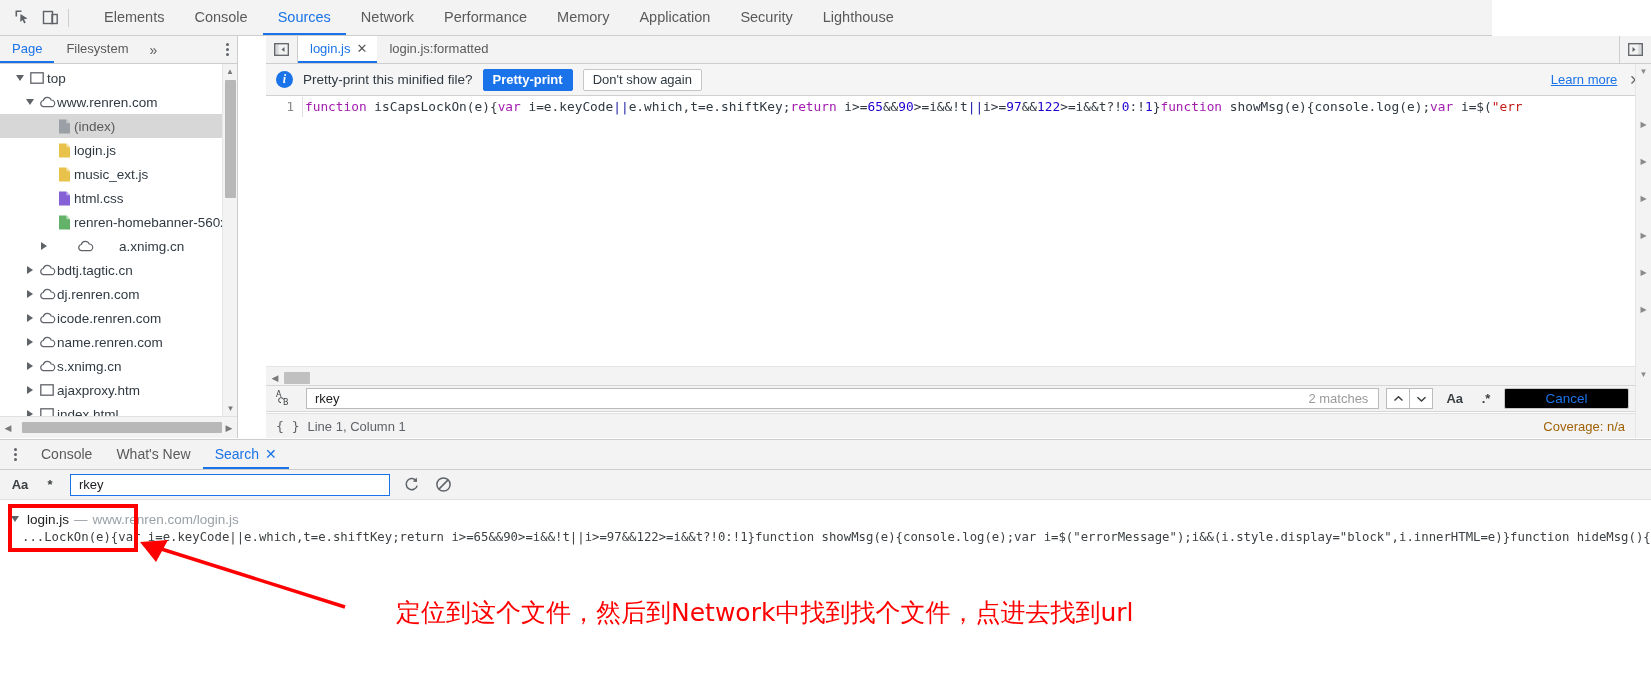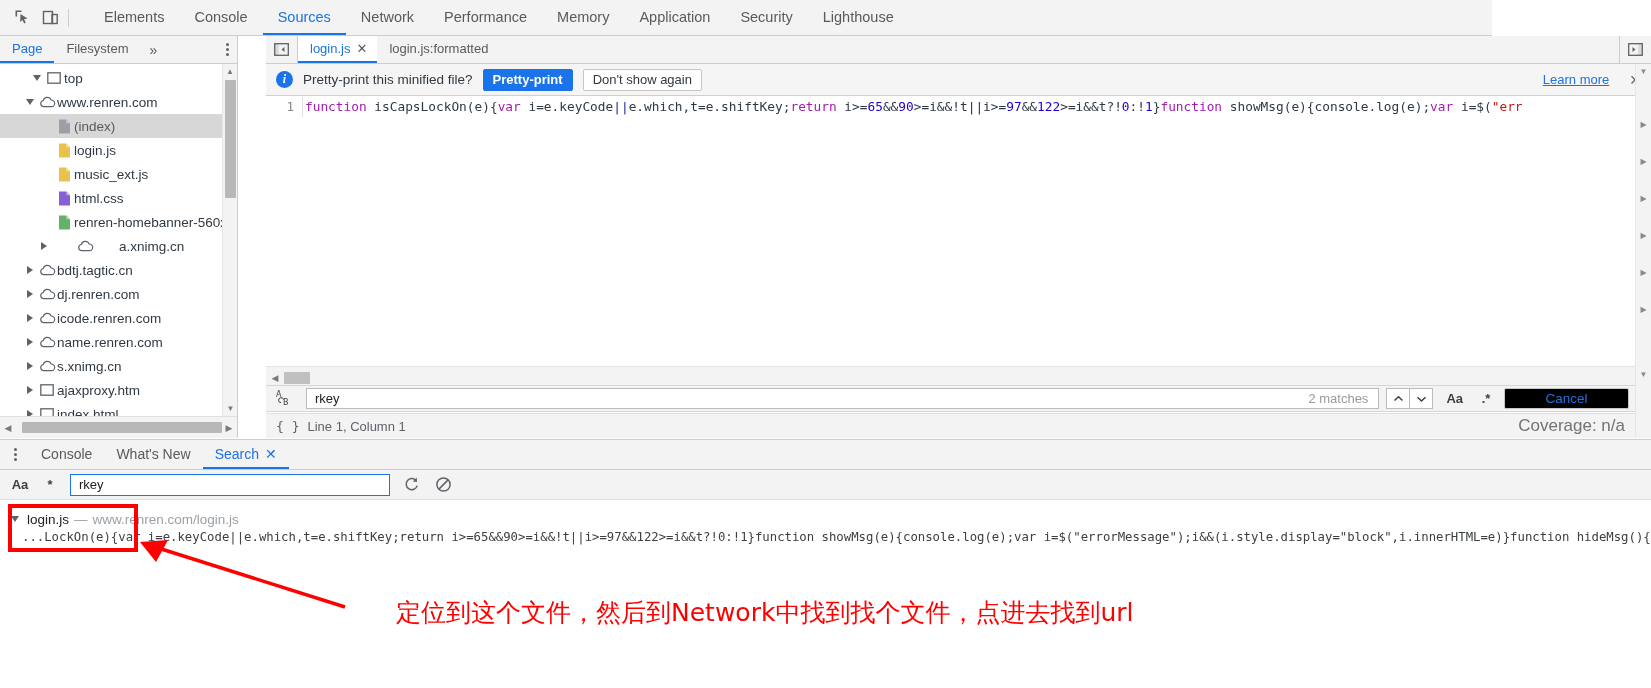--- a/index.html
+++ b/index.html
@@ -134,21 +134,21 @@
     display: flex; align-items: center; justify-content: center;
     font-family: "Liberation Serif", serif;
   }
   .info-text { font-size: 13.5px; color: #303942; }
   .btn {
     height: 22px; padding: 0 9px; border-radius: 2px; font-size: 13px;
     display: inline-flex; align-items: center; cursor: pointer;
     border: 1px solid #c6c6c6; background: #fff; color: #303942;
   }
   .btn.primary { background: #1a73e8; border-color: #1a73e8; color: #fff; font-weight: bold; }
-  .info-right { margin-left: auto; display: flex; align-items: flex-start; gap: 20px; padding-right: 4px;}
+  .info-right { margin-left: auto; display: flex; align-items: flex-start; gap: 12px; padding-right: 4px;}
   .learn-more { color: #1a73e8; text-decoration: underline; font-size: 13px; cursor: pointer; }
   .info-close { color: #5f6368; font-size: 14px; cursor: pointer; }
 
   .code-area {
     position: absolute; top: 61px; left: 0; right: 16px; bottom: 72px;
     background: #fff; overflow: hidden;
   }
   .code-line { display: flex; align-items: flex-start; height: 20px; }
   .gutter {
     width: 36px; flex: 0 0 36px; text-align: right; padding-right: 8px;
@@ -205,21 +205,21 @@
     justify-content: center; cursor: pointer; border-radius: 2px;
   }
 
   .status-bar {
     position: absolute; left: 0; right: 16px; bottom: 0; height: 25px;
     background: #f3f3f3; border-top: 1px solid #e0e0e0;
     display: flex; align-items: center; padding: 0 10px; gap: 8px;
   }
   .braces { font-family: "DejaVu Sans Mono", monospace; font-size: 13px; color: #5f6368; }
   .status-text { font-size: 13px; color: #5f6368; }
-  .status-right { margin-left: auto; font-size: 17px; color: #737373; }
+  .status-right { margin-left: auto; font-size: 13px; color: #a16207; }
 
   .editor-vscroll {
     position: absolute; top: 28px; right: 0; width: 16px; bottom: 0;
     background: #f3f3f3; border-left: 1px solid #e6e6e6;
   }
   .evs-seg { height: 15px; display: flex; align-items: center; justify-content: center;
              color: #8a8a8a; font-size: 8px; }
 
   
   .drawer {
@@ -319,21 +319,21 @@
       <div class="nav-dots">
         <span class="dots-v">
             <i></i>
             <i></i>
             <i></i>
           </span>
       </div>
     </div>
 
     <div class="tree" id="tree-container">
-        <div class="tree-row" style="padding-left: 6px; margin-left: 24px;">
+        <div class="tree-row" style="padding-left: 13px;">
           <span class="twisty">
             <span class="tri-down"></span>
           </span>
           <span class="ticon">
             <svg width="14" height="12" viewBox="0 0 14 12">
               <rect x="0.8" y="0.8" width="12.4" height="10.4" fill="none" stroke="#5f6368" stroke-width="1.3"></rect>
             </svg>
           </span>
           <span class="tlabel">top</span>
         </div>

